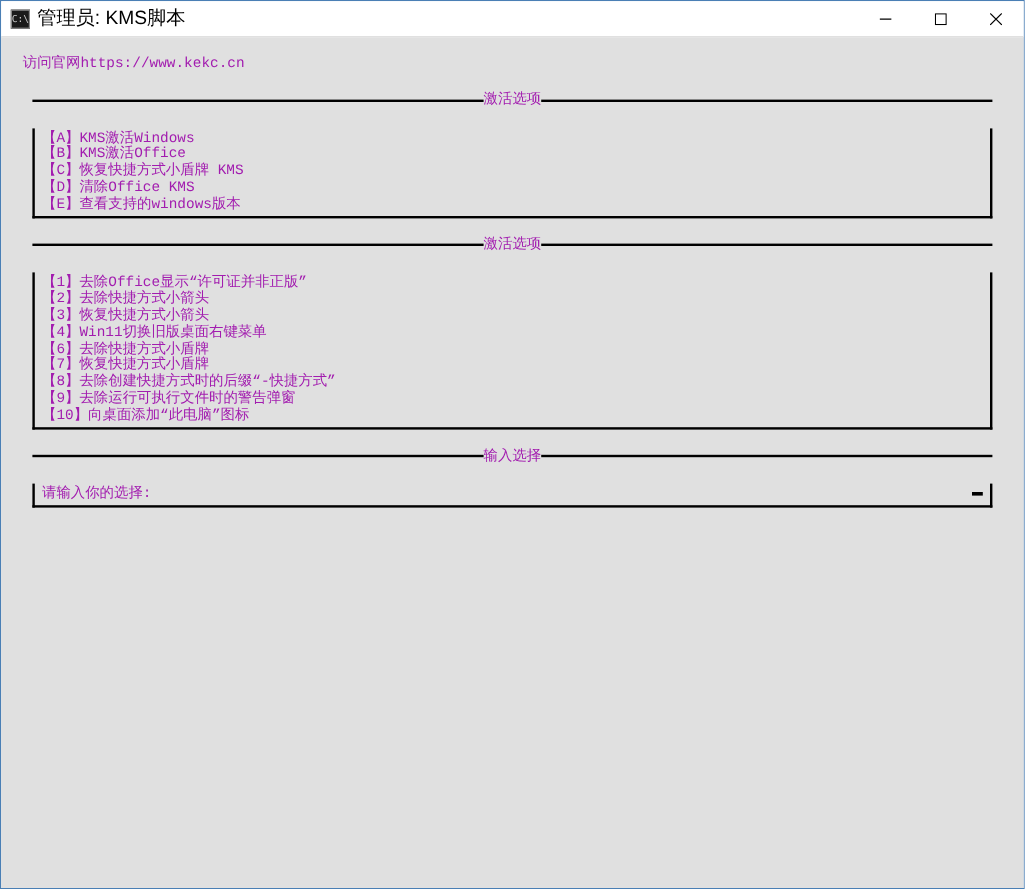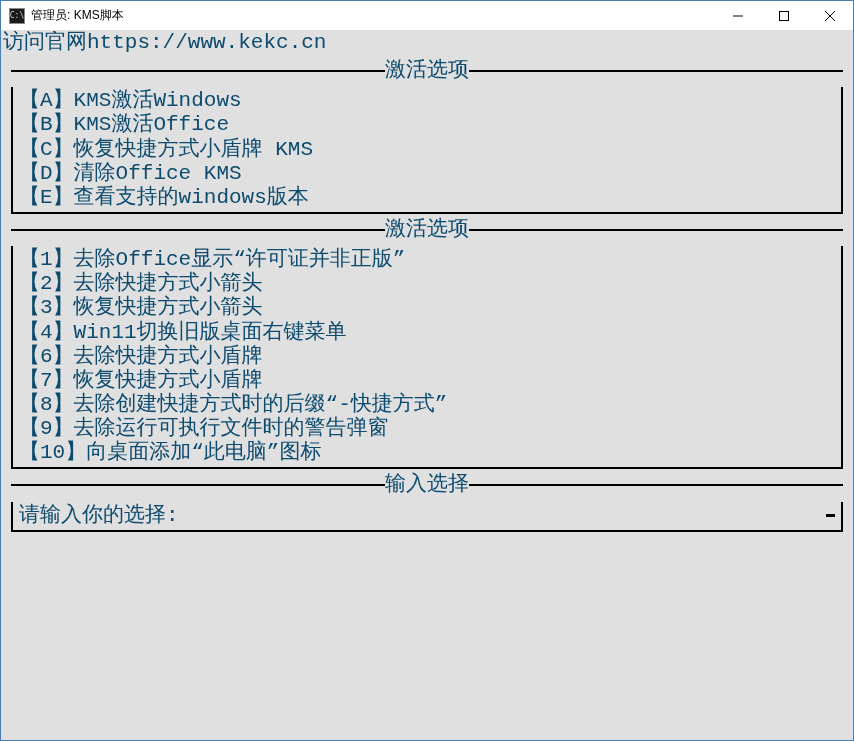--- a/index.html
+++ b/index.html
@@ -37,21 +37,21 @@
       background: #1a1a1a;
       border: 1px solid #888;
       display: flex;
       align-items: center;
       justify-content: center;
       font-size: 8px;
       color: #ccc;
       font-family: monospace;
     }
     .title-text {
-      font-size: 12px;
+      font-size: 16px;
       color: #000;
       font-family: "Microsoft YaHei", "SimSun", sans-serif;
     }
     .window-controls {
       margin-left: auto;
       display: flex;
       height: 100%;
     }
     .win-btn {
       width: 46px;
@@ -62,25 +62,25 @@
       font-size: 10px;
       color: #000;
       cursor: pointer;
     }
     .win-btn svg {
       pointer-events: none;
     }
     .content {
       flex: 1;
       background: #e0e0e0;
-      padding: 0;
+      padding: 16px;
       overflow: auto;
-      font-size: 21px;
+      font-size: 12px;
       line-height: 1.15;
-      color: #0c4a6e;
+      color: #a21caf;
       position: relative;
     }
     .content::-webkit-scrollbar {
       width: 17px;
     }
     .content::-webkit-scrollbar-track {
       background: #f0f0f0;
     }
     .content::-webkit-scrollbar-thumb {
       background: #c0c0c0;
@@ -92,21 +92,21 @@
     .box {
       margin: 0 10px;
       border: 2px solid #000;
       border-top: none;
       position: relative;
       padding: 2px 4px;
     }
     .box-header {
       display: flex;
       align-items: center;
-      margin: 4px 10px;
+      margin: 16px 10px;
     }
     .box-header .line-left,
     .box-header .line-right {
       flex: 1;
       border-top: 2px solid #000;
       height: 0;
     }
     .box-header .box-title {
       padding: 0 0px;
       white-space: pre;

